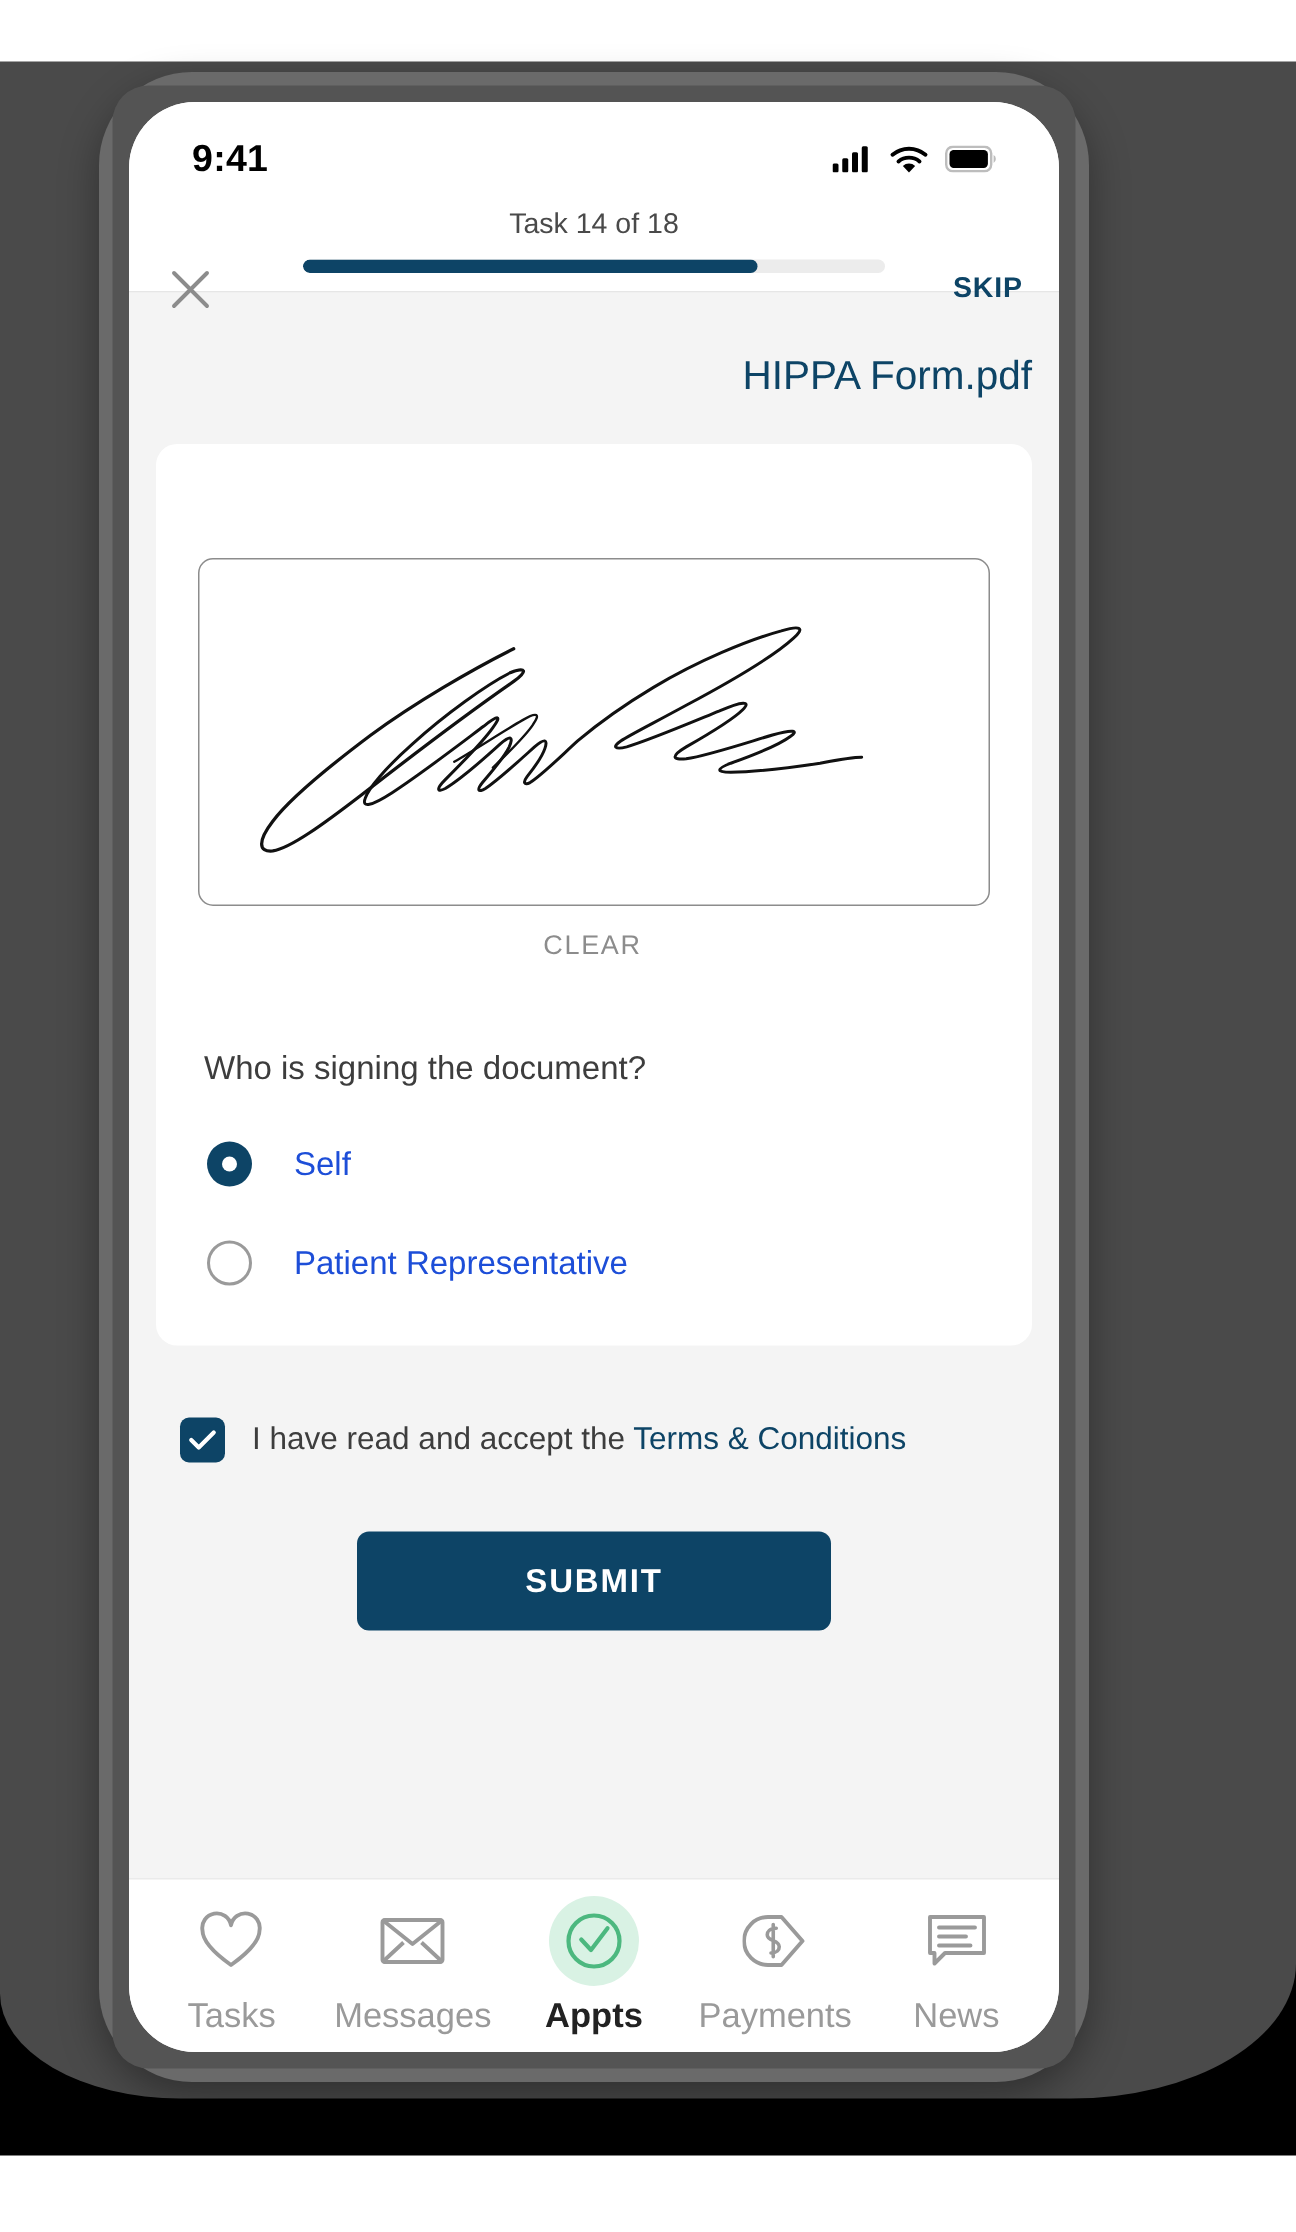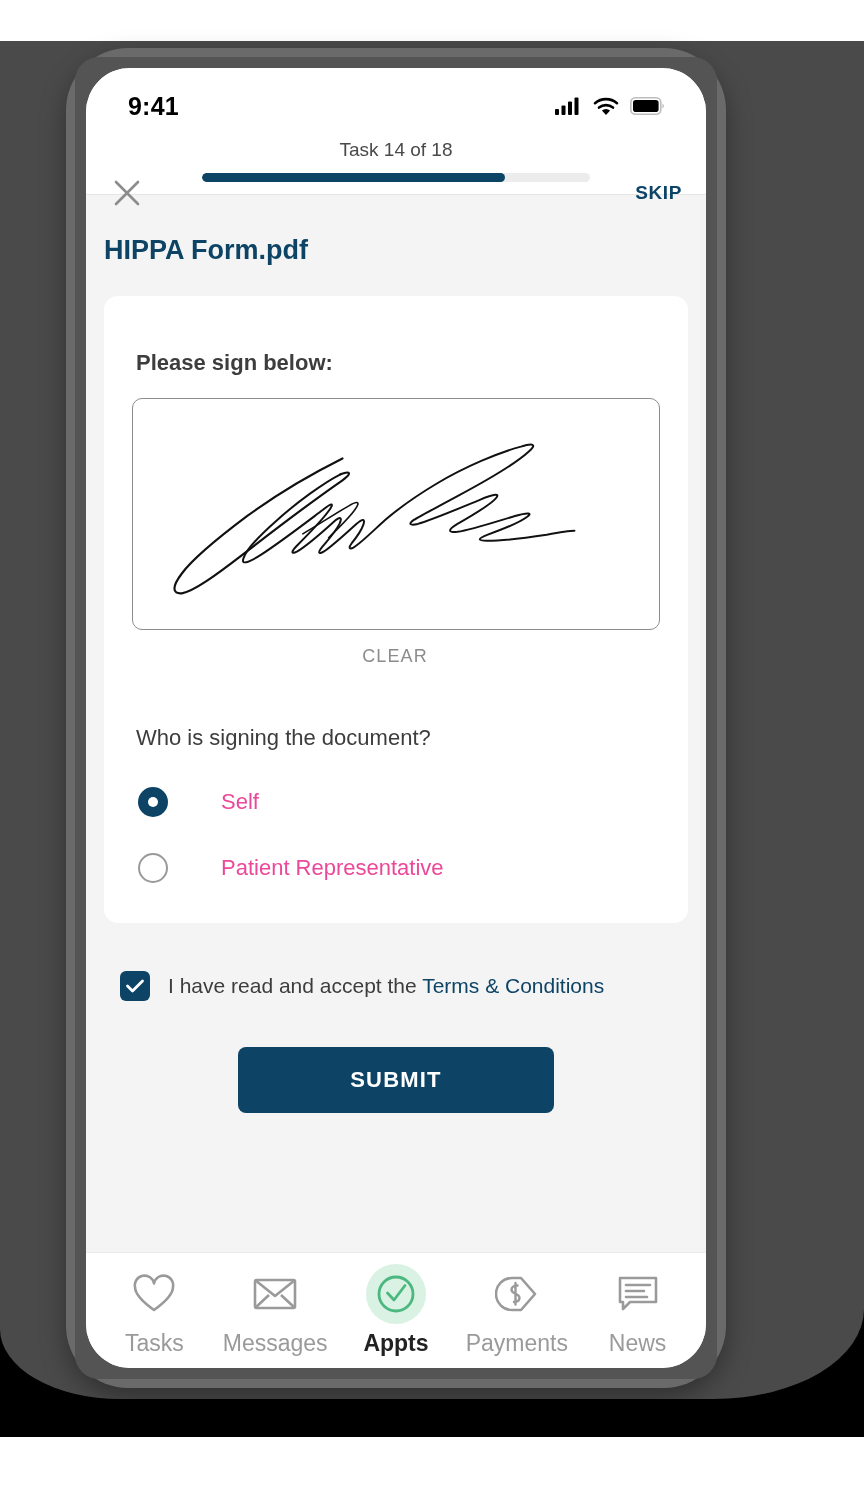--- a/index.html
+++ b/index.html
@@ -147,23 +147,23 @@
   }
 
   
   .content {
     flex: 1;
     background: #f4f4f4;
     overflow: hidden;
     padding: 0 18px;
   }
   .doc-title {
-    text-align: left;
+    text-align: right;
     font-size: 27px;
-    font-weight: bold;
+    font-weight: normal;
     color: #0d4466;
     padding: 40px 0 30px 0;
   }
   .card {
     background: #ffffff;
     border-radius: 14px;
     padding: 54px 28px 40px 28px;
   }
   .card-label {
     font-size: 22px;
@@ -213,21 +213,21 @@
     justify-content: center;
   }
   .radio.off { border: 2px solid #9a9a9a; background: #fff; }
   .radio.on  { background: #0d4466; }
   .radio.on::after {
     content: "";
     width: 10px; height: 10px;
     border-radius: 50%;
     background: #ffffff;
   }
-  .radio-label { font-size: 22px; color: #ec4899; margin-left: 25px; }
+  .radio-label { font-size: 22px; color: #1d4ed8; }
 
   
   .terms-row {
     display: flex;
     align-items: center;
     gap: 18px;
     padding: 48px 4px 0 16px;
   }
   .checkbox {
     width: 30px; height: 30px;
@@ -337,21 +337,20 @@
         <div class="progress-fill" id="progress-fill" style="width: 78%;"></div>
       </div>
     </div>
 
     <div class="content">
 
       <div class="doc-title">HIPPA Form.pdf</div>
 
       <div class="card">
 
-        <div class="card-label">Please sign below:</div>
 
         <div class="sign-box">
           <svg viewBox="0 0 520 232" preserveAspectRatio="xMidYMid meet">
             <g fill="none" stroke="#111" stroke-linecap="round" stroke-linejoin="round">
               <path d="M206,60 C178,74 140,96 110,118 C82,139 56,160 44,176 C34,189 34,197 44,196 C56,194 78,178 104,158 C140,130 180,100 206,82 C216,75 214,72 204,76" stroke-width="2.2"></path>
               <path d="M204,76 C188,84 160,104 138,124 C120,140 108,154 106,161 C104,167 110,166 124,157 C144,144 170,124 186,112 C196,104 198,105 192,113 C185,123 170,138 160,148 C154,154 154,157 160,154 C170,148 186,134 197,124 C204,118 206,119 203,126 C199,134 190,144 185,150 C181,155 182,157 187,154 C196,148 210,135 220,126 C227,120 229,121 227,127 C225,133 219,141 215,146 C212,150 213,152 217,150 C225,145 238,132 249,122 C262,111 280,98 300,86 C330,68 364,54 386,48 C399,44 402,46 394,53 C382,64 352,82 322,98 C300,110 284,118 278,122 C272,126 274,128 282,126 C296,122 322,111 344,102 C360,95 366,95 360,101 C353,108 336,118 322,126 C312,132 312,135 322,134 C336,132 360,124 380,118 C394,114 398,115 392,119 C384,125 366,132 352,137 C342,141 342,143 352,143 C366,143 392,140 412,137 C428,134 436,133 440,133" stroke-width="2.0"></path>
               <path d="M166,136 C180,128 198,116 212,108 C222,102 224,104 219,111 C213,120 200,132 192,140" stroke-width="1.6"></path>
             </g>
           </svg>
         </div>

